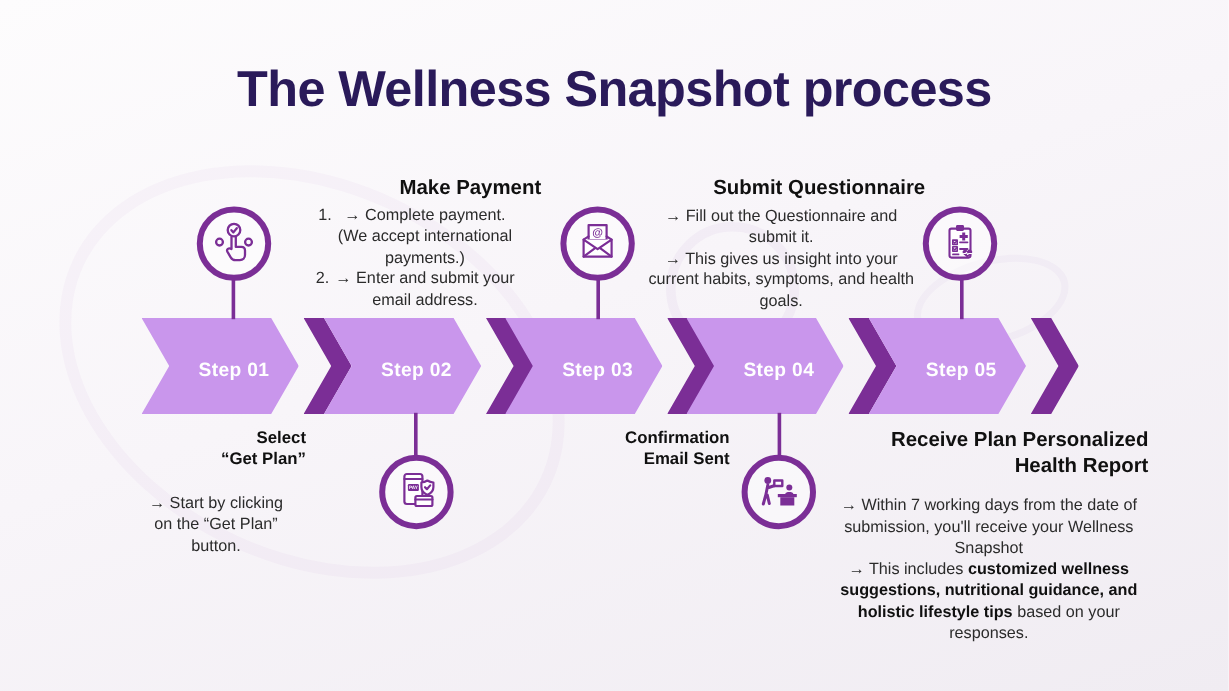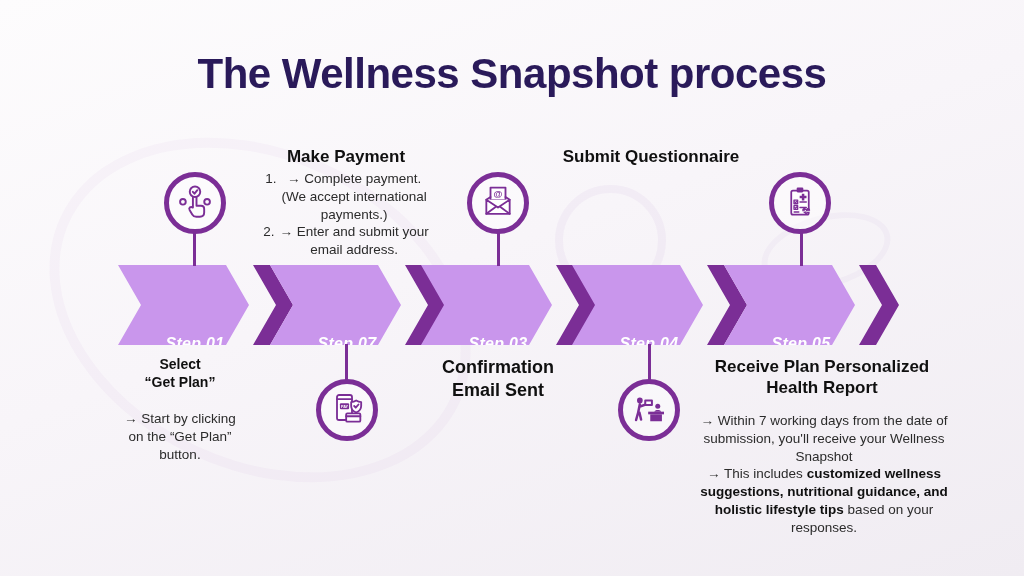--- a/index.html
+++ b/index.html
@@ -21,43 +21,43 @@
     position:absolute;left:0;top:50px;width:1024px;
     text-align:center;font-size:42px;font-weight:800;
     letter-spacing:-0.5px;color:#2a1a5a;
   }
 
   
   .arrow{
     position:absolute;top:265px;height:88px;width:131px;
     background:#c996ec;
     clip-path:polygon(0 0,108px 0,131px 40px,108px 80px,0 80px,23px 40px);
-    display:flex;align-items:flex-end;justify-content:center;
-    box-sizing:border-box;padding-left:23px;font-style:italic;
+    display:flex;align-items:center;justify-content:center;
+    box-sizing:border-box;padding-left:23px;
   }
   .arrow .lbl{color:#ffffff;font-weight:700;font-size:16px;letter-spacing:.3px;}
   .sep{
     position:absolute;top:265px;height:80px;width:40px;
     background:#7b2e96;
     clip-path:polygon(0 0,17px 0,40px 40px,17px 80px,0 80px,23px 40px);
   }
   .a1{left:118px}.a2{left:270px}.a3{left:421px}.a4{left:572px}.a5{left:724px}
   .s1{left:253px}.s2{left:405px}.s3{left:556px}.s4{left:707px}.s5{left:859px}
 
   
   .conn{position:absolute;width:3px;background:#7b2e96;}
   .circ{
     position:absolute;width:62px;height:62px;border-radius:50%;
     border:5px solid #7b2e96;box-sizing:border-box;
     display:flex;align-items:center;justify-content:center;background:rgba(255,255,255,0.45);
   }
   .circ svg{width:40px;height:40px;}
 
   
-  .heading{position:absolute;font-weight:700;font-size:17px;line-height:1.25;color:#101010;text-align:center;}
+  .heading{position:absolute;font-weight:700;font-size:17px;line-height:1.25;color:#101010;text-align:right;}
   .body{position:absolute;font-size:13.5px;line-height:1.32;color:#2b2b2b;text-align:center;}
   .pre{white-space:pre-line;}
   .paylist{margin:0;padding:0;list-style:none;}
   .paylist li{display:flex;justify-content:center;gap:5px;}
   .paylist .num{flex:0 0 auto;}
   .bold{font-weight:700;color:#101010;}
   .check-badge{
     display:inline-block;width:13px;height:13px;border-radius:3px;
     background:#4caf50;color:#fff;font-size:10px;line-height:13px;
     text-align:center;font-weight:700;vertical-align:-1px;margin-right:3px;
@@ -72,21 +72,21 @@
   <div class="wm wm1"></div>
   <div class="wm wm2"></div>
 
   <div class="title">The Wellness Snapshot process</div>
 
   <div class="arrow a1">
       <span class="lbl">Step 01</span>
     </div>
   <div class="sep s1"></div>
   <div class="arrow a2">
-      <span class="lbl">Step 07</span>
+      <span class="lbl">Step 02</span>
     </div>
   <div class="sep s2"></div>
   <div class="arrow a3">
       <span class="lbl">Step 03</span>
     </div>
   <div class="sep s3"></div>
   <div class="arrow a4">
       <span class="lbl">Step 04</span>
     </div>
   <div class="sep s4"></div>
@@ -172,28 +172,33 @@
         </li>
       <li>
           <span class="num">2.</span>
           <span class="pre">→ Enter and submit your
 email address.</span>
         </li>
     </ol>
   </div>
 
   <div class="heading" style="left:531px;top:146px;width:240px;">Submit Questionnaire</div>
+  <div class="body pre" style="left:521px;top:171px;width:260px;">→ Fill out the Questionnaire and
+submit it.
+→ This gives us insight into your
+current habits, symptoms, and health
+goals.</div>
 
   <div class="heading pre" style="left:105px;top:356px;width:150px;font-size:14px;">Select
 “Get Plan”</div>
   <div class="body pre" style="left:100px;top:410px;width:160px;">→ Start by clicking
 on the “Get Plan”
 button.</div>
 
-  <div class="heading pre" style="left:388px;top:356px;width:220px;font-size:18px;">Confirmation
+  <div class="heading pre" style="left:388px;top:356px;width:220px;font-size:14px;">Confirmation
 Email Sent</div>
 
   <div class="heading pre" style="left:687px;top:356px;width:270px;">Receive Plan Personalized
 Health Report</div>
   <div class="body" style="left:688px;top:412px;width:272px;">
     <span class="pre">→ Within 7 working days from the date of
 submission, you'll receive your Wellness
 Snapshot
 → This includes </span><span class="bold">customized wellness suggestions, nutritional guidance, and holistic lifestyle tips</span><span> based on your responses.</span>
   </div>

